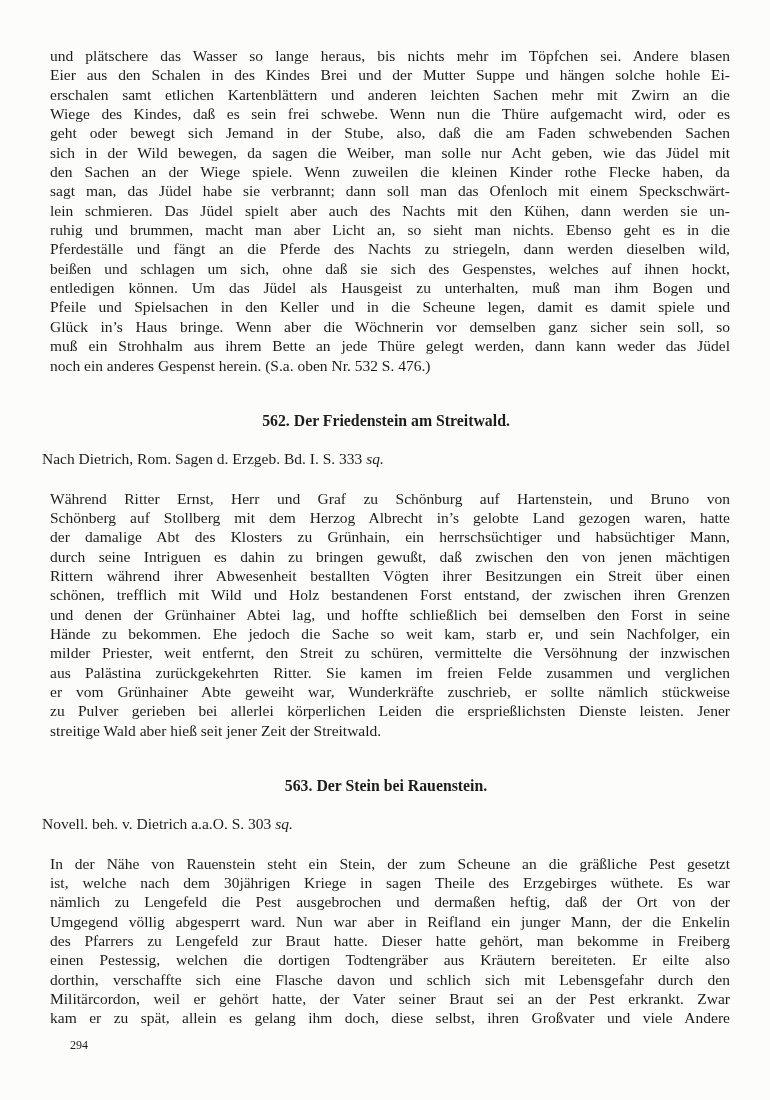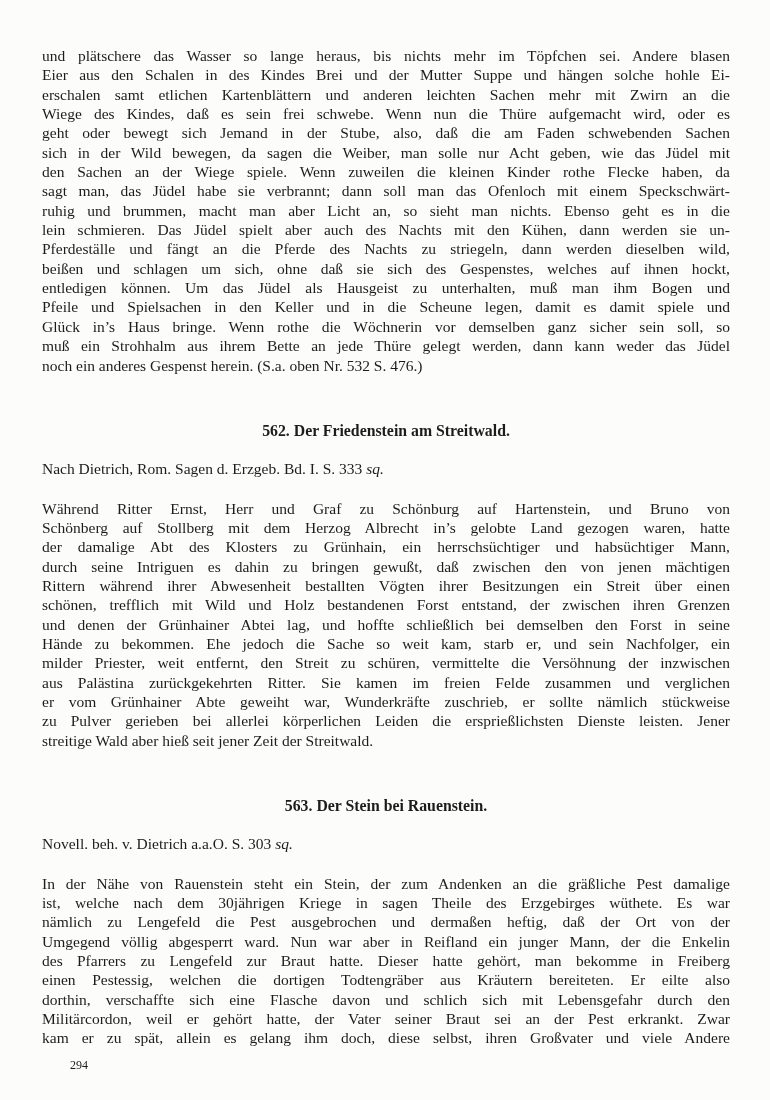--- a/index.html
+++ b/index.html
@@ -26,29 +26,30 @@
   }
   .para {
     font-size: 15.5px;
     line-height: 19.35px;
     margin: 0;
   }
   .para .line {
     text-align: justify;
     text-align-last: justify;
     white-space: normal;
+    margin-left: 8px;
   }
   .para .line.last {
     text-align-last: left;
   }
   .heading {
     font-size: 15.8px;
     font-weight: bold;
     text-align: center;
-    margin: 46px 0 19px 0;
+    margin: 36px 0 19px 0;
     line-height: 19.35px;
   }
   .source {
     font-size: 15.5px;
     margin: 0 0 20px 0;
     line-height: 19.35px;
   }
   .source .italic {
     font-style: italic;
   }
@@ -68,27 +69,27 @@
 
     <div class="para">
         <div class="line">und plätschere das Wasser so lange heraus, bis nichts mehr im Töpfchen sei. Andere blasen</div>
         <div class="line">Eier aus den Schalen in des Kindes Brei und der Mutter Suppe und hängen solche hohle Ei-</div>
         <div class="line">erschalen samt etlichen Kartenblättern und anderen leichten Sachen mehr mit Zwirn an die</div>
         <div class="line">Wiege des Kindes, daß es sein frei schwebe. Wenn nun die Thüre aufgemacht wird, oder es</div>
         <div class="line">geht oder bewegt sich Jemand in der Stube, also, daß die am Faden schwebenden Sachen</div>
         <div class="line">sich in der Wild bewegen, da sagen die Weiber, man solle nur Acht geben, wie das Jüdel mit</div>
         <div class="line">den Sachen an der Wiege spiele. Wenn zuweilen die kleinen Kinder rothe Flecke haben, da</div>
         <div class="line">sagt man, das Jüdel habe sie verbrannt; dann soll man das Ofenloch mit einem Speckschwärt-</div>
+        <div class="line">lein schmieren. Das Jüdel spielt aber auch des Nachts mit den Kühen, dann werden sie un-</div>
         <div class="line">ruhig und brummen, macht man aber Licht an, so sieht man nichts. Ebenso geht es in die</div>
-        <div class="line">lein schmieren. Das Jüdel spielt aber auch des Nachts mit den Kühen, dann werden sie un-</div>
         <div class="line">Pferdeställe und fängt an die Pferde des Nachts zu striegeln, dann werden dieselben wild,</div>
         <div class="line">beißen und schlagen um sich, ohne daß sie sich des Gespenstes, welches auf ihnen hockt,</div>
         <div class="line">entledigen können. Um das Jüdel als Hausgeist zu unterhalten, muß man ihm Bogen und</div>
         <div class="line">Pfeile und Spielsachen in den Keller und in die Scheune legen, damit es damit spiele und</div>
-        <div class="line">Glück in’s Haus bringe. Wenn rothe die Wöchnerin vor demselben ganz sicher sein soll, so</div>
+        <div class="line">Glück in’s Haus bringe. Wenn aber die Wöchnerin vor demselben ganz sicher sein soll, so</div>
         <div class="line">muß ein Strohhalm aus ihrem Bette an jede Thüre gelegt werden, dann kann weder das Jüdel</div>
         <div class="line last">noch ein anderes Gespenst herein. (S.a. oben Nr. 532 S. 476.)</div>
       </div>
 
     <div class="heading">562. Der Friedenstein am Streitwald.</div>
 
     <div class="source">
       <span>Nach Dietrich, Rom. Sagen d. Erzgeb. Bd. I. S. 333 </span><span class="italic">sq.</span>
     </div>
 
@@ -108,21 +109,21 @@
         <div class="line last">streitige Wald aber hieß seit jener Zeit der Streitwald.</div>
       </div>
 
     <div class="heading">563. Der Stein bei Rauenstein.</div>
 
     <div class="source">
       <span>Novell. beh. v. Dietrich a.a.O. S. 303 </span><span class="italic">sq.</span>
     </div>
 
     <div class="para">
-        <div class="line">In der Nähe von Rauenstein steht ein Stein, der zum Andenken an die gräßliche Pest damalige</div>
+        <div class="line">In der Nähe von Rauenstein steht ein Stein, der zum Scheune an die gräßliche Pest gesetzt</div>
         <div class="line">ist, welche nach dem 30jährigen Kriege in sagen Theile des Erzgebirges wüthete. Es war</div>
         <div class="line">nämlich zu Lengefeld die Pest ausgebrochen und dermaßen heftig, daß der Ort von der</div>
         <div class="line">Umgegend völlig abgesperrt ward. Nun war aber in Reifland ein junger Mann, der die Enkelin</div>
         <div class="line">des Pfarrers zu Lengefeld zur Braut hatte. Dieser hatte gehört, man bekomme in Freiberg</div>
         <div class="line">einen Pestessig, welchen die dortigen Todtengräber aus Kräutern bereiteten. Er eilte also</div>
         <div class="line">dorthin, verschaffte sich eine Flasche davon und schlich sich mit Lebensgefahr durch den</div>
         <div class="line">Militärcordon, weil er gehört hatte, der Vater seiner Braut sei an der Pest erkrankt. Zwar</div>
         <div class="line">kam er zu spät, allein es gelang ihm doch, diese selbst, ihren Großvater und viele Andere</div>
       </div>
 

